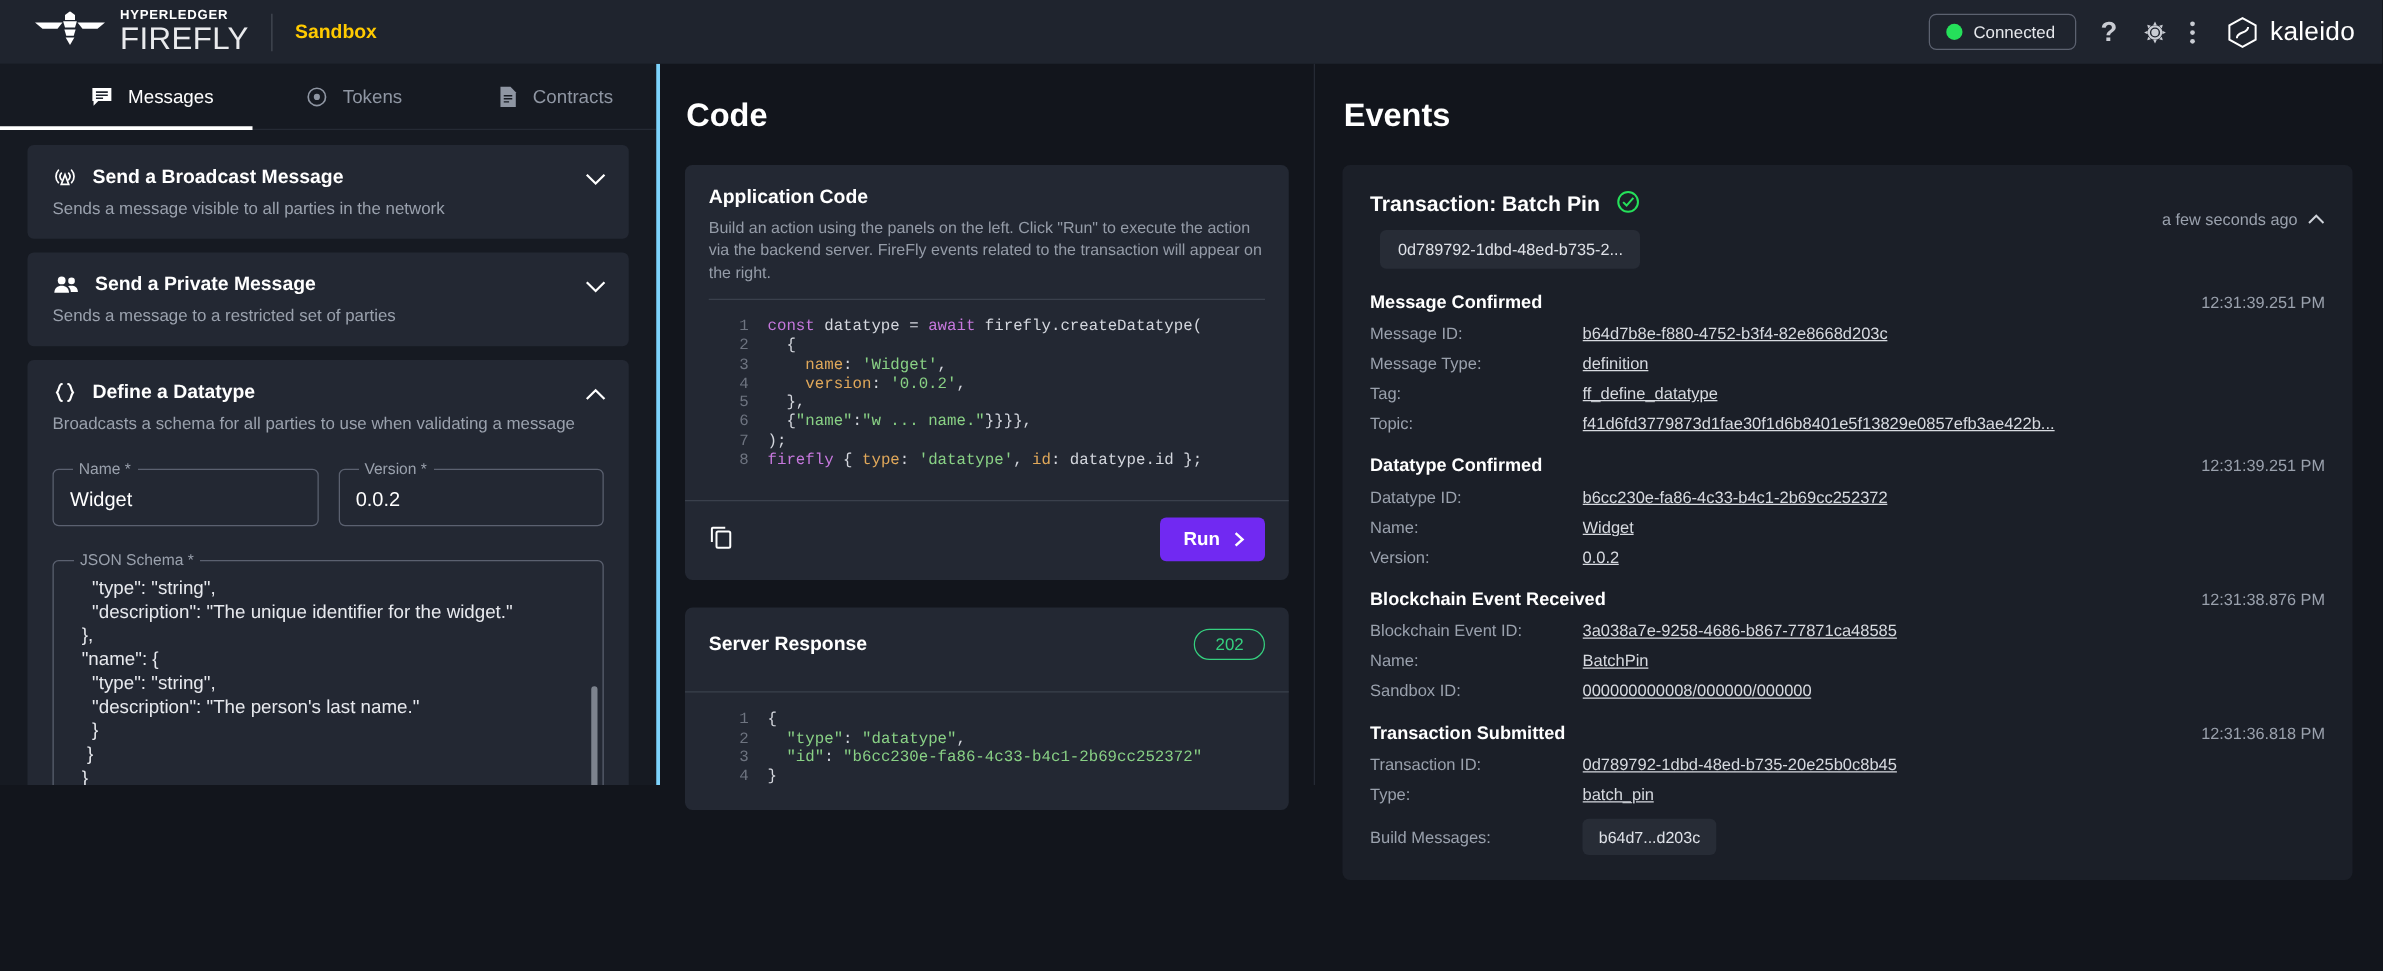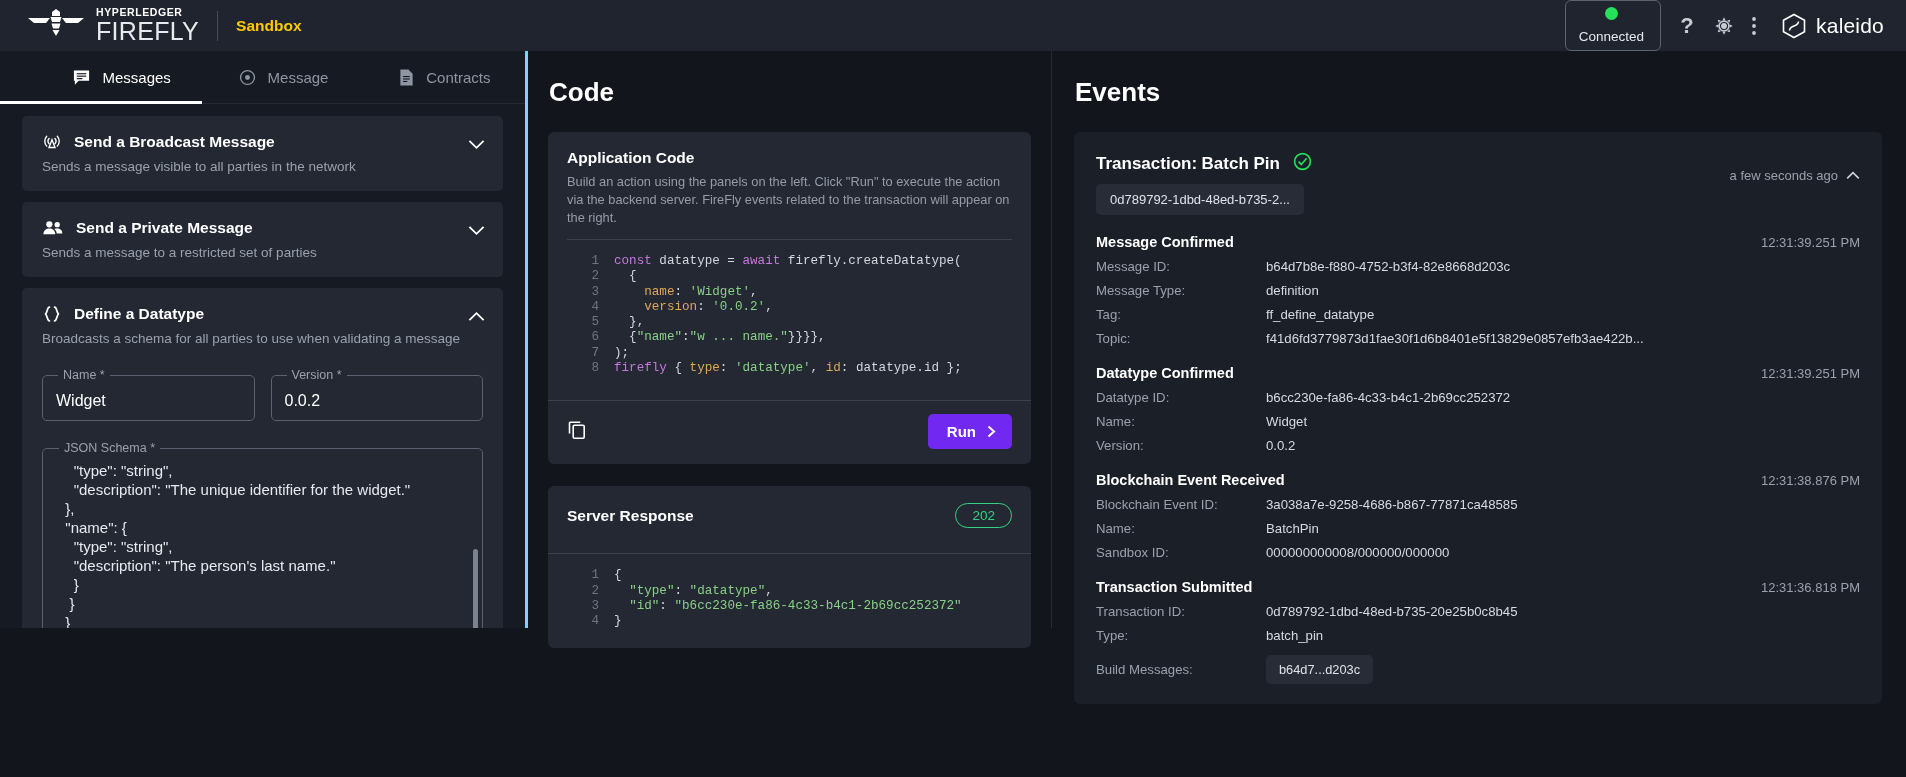--- a/index.html
+++ b/index.html
@@ -25,21 +25,21 @@
   .ff-word { display: flex; flex-direction: column; line-height: 1; margin-left: -4px;}
   .ff-word .l1 { font-size: 10.5px; letter-spacing: .6px; font-weight: 700; color: #fff; }
   .ff-word .l2 { font-size: 25px; letter-spacing: .3px; font-weight: 400; color: #e9eaed; margin-top: 1px;}
   .vdiv { width: 1px; height: 30px; background: #464b55; margin: 0 18px; }
   .sandbox { color: #ffca00; font-weight: 700; font-size: 15.5px; }
   .header-right { margin-left: auto; display: flex; align-items: center; gap: 16px; }
   .conn-pill {
     display: flex; align-items: center; gap: 9px;
     border: 1px solid #5c6270; border-radius: 6px;
     padding: 6px 16px 6px 13px;
-    font-size: 13.5px; color: #e6e8ec; flex-direction: column;
+    font-size: 13.5px; color: #e6e8ec;
   }
   .dot { width: 13px; height: 13px; border-radius: 50%; background: #25e05a; display:block; }
   .hicon { color: #c9ccd3; display: flex; align-items: center; justify-content: center; cursor: pointer; }
   .hicon.qm { font-size: 22px; font-weight: 700; width: 20px; }
   .kaleido { display: flex; align-items: center; gap: 9px; margin-left: 8px; }
   .kaleido .ktext { font-size: 21px; color: #fff; letter-spacing: .2px; }
 
   
   .body { flex: 1; display: flex; min-height: 0; background:#12151c; }
   .col-left { width: 525px; min-width: 525px; background: #161a22; display: flex; flex-direction: column; }
@@ -111,33 +111,33 @@
     cursor:pointer; font-family:"Liberation Sans", sans-serif;
   }
   .resp-head { display:flex; align-items:center; padding: 17px 19px 13px 19px; }
   .badge { margin-left:auto; border:1px solid #35d07f; color:#35d07f; border-radius:14px;
            padding: 4px 16px; font-size: 13.5px; }
   .card-mt { margin-top: 22px; }
 
   
   .right-pad { padding: 18px 24px 0 22px; }
   .ev-card { background:#1b1f28; border-radius: 6px; padding: 18px 22px 20px 22px; }
-  .ev-top { display:flex; align-items:flex-start; }
+  .ev-top { display:flex; align-items:flex-start;text-align:right; }
   .tx-title { font-size: 17px; font-weight:700; color:#fff; }
   .chk { margin-left: 9px; position: relative; top: 2px; }
   .ago { margin-left:auto; font-size: 13px; color:#9aa1ad; display:flex; align-items:center; gap:8px; padding-top: 18px;}
   .txchip { display:inline-block; background:#272c36; border-radius:5px; padding: 8px 14px;
             font-size: 13px; color:#dfe2e8; margin-top: 10px; }
   .ev-block { margin-top: 19px; }
   .ev-h { display:flex; align-items:baseline; }
   .ev-name { font-size: 14.5px; font-weight:700; color:#fff; }
   .ev-time { margin-left:auto; font-size: 13px; color:#9aa1ad; }
   .kv { display:flex; margin-top: 9px; font-size: 13.2px; }
   .k { width: 170px; color:#9aa1ad; flex:none; }
-  .v { color:#d7dae0; overflow:hidden; white-space:nowrap; text-overflow:clip; }
+  .v { color:#d7dae0; overflow:hidden; white-space:nowrap; text-overflow:clip;text-decoration:underline; }
   .vchip { display:inline-block; background:#272c36; border-radius:5px; padding: 7px 13px; font-size:12.8px; color:#dfe2e8; }
   .kv.chiprow { align-items:center; margin-top: 12px; }
 </style>
 </head>
 <body>
 
 <div class="app">
 
   <div class="header">
     <div class="brand">
@@ -209,21 +209,21 @@
                 <path d="M5 11.2 H11"></path>
               </g>
           </svg>
           <span>Messages</span>
         </div>
         <div class="tab">
           <svg width="19" height="19" viewBox="0 0 20 20">
             <circle cx="10" cy="10" r="7.3" fill="none" stroke="#8f96a3" stroke-width="1.4"></circle>
             <circle cx="10" cy="10" r="2.6" fill="#8f96a3"></circle>
           </svg>
-          <span>Message</span>
+          <span>Tokens</span>
         </div>
         <div class="tab">
           <svg width="17" height="19" viewBox="0 0 18 20">
             <path d="M2.5 1.5 H11 L15.5 6 V18.5 H2.5 Z" fill="#8f96a3"></path>
             <g stroke="#161a22" stroke-width="1.2">
                 <path d="M5.3 9 H12.5"></path>
                 <path d="M5.3 11.6 H12.5"></path>
                 <path d="M5.3 14.2 H9.8"></path>
               </g>
           </svg>

